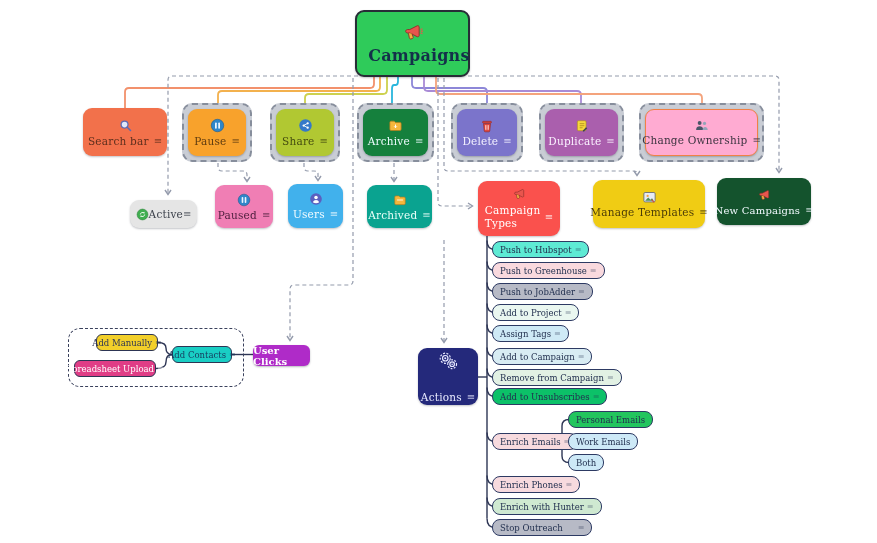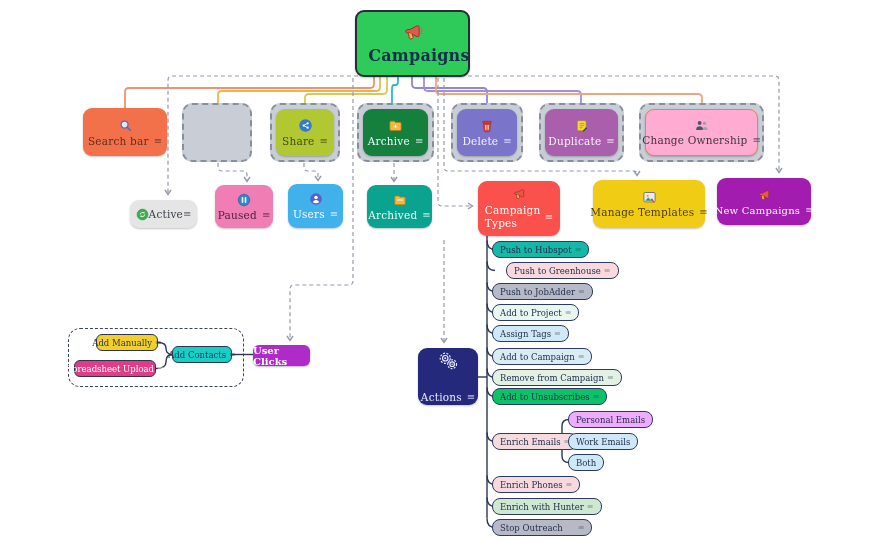--- a/index.html
+++ b/index.html
@@ -121,20 +121,33 @@
           <circle cx="10.5" cy="10.5" r="5.5" fill="#dfe7fb" stroke="#5b6bb5" stroke-width="2"></circle>
           <path d="M14.8 14.8L20 20" stroke="#5b6bb5" stroke-width="2.6" stroke-linecap="round"></path>
         </svg>
     </span>
     <span class="row">
         <span class="lbl">Search bar</span>
         <span class="notes"></span>
       </span>
   </div>
 
+  <div class="node" style="left: 188px; top: 109px; width: 58px; height: 47px; color: rgb(95, 60, 16); background-color: rgb(248, 162, 44);">
+    <span class="icon">
+      <svg width="15" height="15" viewBox="0 0 24 24">
+          <circle cx="12" cy="12" r="10" fill="#2f86c9" stroke="#1d5c8f"></circle>
+          <rect x="8" y="7" width="2.8" height="10" rx="1.2" fill="#eaf4ff"></rect>
+          <rect x="13.2" y="7" width="2.8" height="10" rx="1.2" fill="#eaf4ff"></rect>
+        </svg>
+    </span>
+    <span class="row">
+        <span class="lbl">Pause</span>
+        <span class="notes"></span>
+      </span>
+  </div>
 
   <div class="node" style="left: 276px; top: 109px; width: 58px; height: 47px; color: rgb(69, 77, 16); background-color: rgb(177, 200, 50);">
     <span class="icon">
       <svg width="15" height="15" viewBox="0 0 24 24">
           <circle cx="12" cy="12" r="10" fill="#3579c9"></circle>
           <path d="M9 12l6.5-3.5M9 12l6.5 3.5" stroke="#fff" stroke-width="1.4"></path>
           <circle cx="9" cy="12" r="1.8" fill="#fff"></circle>
           <circle cx="15.5" cy="8.5" r="1.8" fill="#fff"></circle>
           <circle cx="15.5" cy="15.5" r="1.8" fill="#fff"></circle>
         </svg>
@@ -275,21 +288,21 @@
           <path d="M5 15l5-5 3.5 3.5L16 11l3 4z" fill="#4a8f5c"></path>
           <path d="M15.5 13.5l4 4.5" stroke="#d9453e" stroke-width="1.8"></path>
         </svg>
     </span>
     <span class="row">
         <span class="lbl">Manage Templates</span>
         <span class="notes"></span>
       </span>
   </div>
 
-  <div class="node" style="left: 717px; top: 178px; width: 94px; height: 47px; color: rgb(242, 250, 255); background-color: #a21caf;">
+  <div class="node" style="left: 717px; top: 178px; width: 94px; height: 47px; color: rgb(242, 250, 255); background-color: #14532d;">
     <span class="icon">
       <svg width="15" height="15" viewBox="0 0 24 24">
         <path d="M4 10.2C4 9 5 8.2 6.2 8.2H8.5L16.5 4.2C17.5 3.7 18.7 4.4 18.7 5.5V14.7C18.7 15.8 17.5 16.5 16.5 16L8.5 12H6.2C5 12 4 11.2 4 10.2Z" fill="#e8554d" stroke="#8d2f2a"></path>
         <path d="M7 12.3L8 17.3C8.15 18.1 8.9 18.7 9.7 18.5L11.2 18.1C12 17.9 12.4 17.1 12.1 16.3L10.8 12.5" fill="#f0b13e" stroke="#8d2f2a"></path>
       </svg>
     </span>
     <span class="row">
         <span class="lbl" style="font-size:10px">New Campaigns</span>
         <span class="notes"></span>
       </span>
@@ -328,25 +341,25 @@
           <circle cx="18.5" cy="15.5" r="0.9" fill="#e7e9ff" stroke="none"></circle>
         </g>
       </svg>
     </span>
     <span class="row">
         <span class="lbl">Actions</span>
         <span class="notes"></span>
       </span>
   </div>
 
-  <div class="pill" style="left: 492px; top: 241px; background-color: #14b8a6;">
+  <div class="pill" style="left: 492px; top: 241px; background-color: #5eead4;">
       <span>Push to Hubspot</span>
       <span class="notes"></span>
     </div>
-  <div class="pill" style="left: 492px; top: 262px; background-color: rgb(249, 217, 222); margin-left: 14px;">
+  <div class="pill" style="left: 492px; top: 262px; background-color: rgb(249, 217, 222);">
       <span>Push to Greenhouse</span>
       <span class="notes"></span>
     </div>
   <div class="pill" style="left: 492px; top: 283px; background-color: rgb(183, 186, 198);">
       <span>Push to JobAdder</span>
       <span class="notes"></span>
     </div>
   <div class="pill" style="left: 492px; top: 304px; background-color: rgb(234, 247, 240);">
       <span>Add to Project</span>
       <span class="notes"></span>
@@ -377,21 +390,21 @@
     </div>
   <div class="pill" style="left: 492px; top: 498px; background-color: rgb(207, 233, 209);">
       <span>Enrich with Hunter</span>
       <span class="notes"></span>
     </div>
   <div class="pill" style="left: 492px; top: 519px; background-color: rgb(183, 186, 198); gap: 12px;">
       <span>Stop Outreach</span>
       <span class="notes"></span>
     </div>
 
-  <div class="pill" style="left: 568px; top: 411px; background-color: #f0abfc;">
+  <div class="pill" style="left: 568px; top: 411px; background-color: #22c55e;">
       <span>Personal Emails</span>
     </div>
   <div class="pill" style="left: 568px; top: 433px; background-color: rgb(205, 233, 247);">
       <span>Work Emails</span>
     </div>
   <div class="pill" style="left: 568px; top: 454px; background-color: rgb(205, 233, 247);">
       <span>Both</span>
     </div>
 
 </div>

